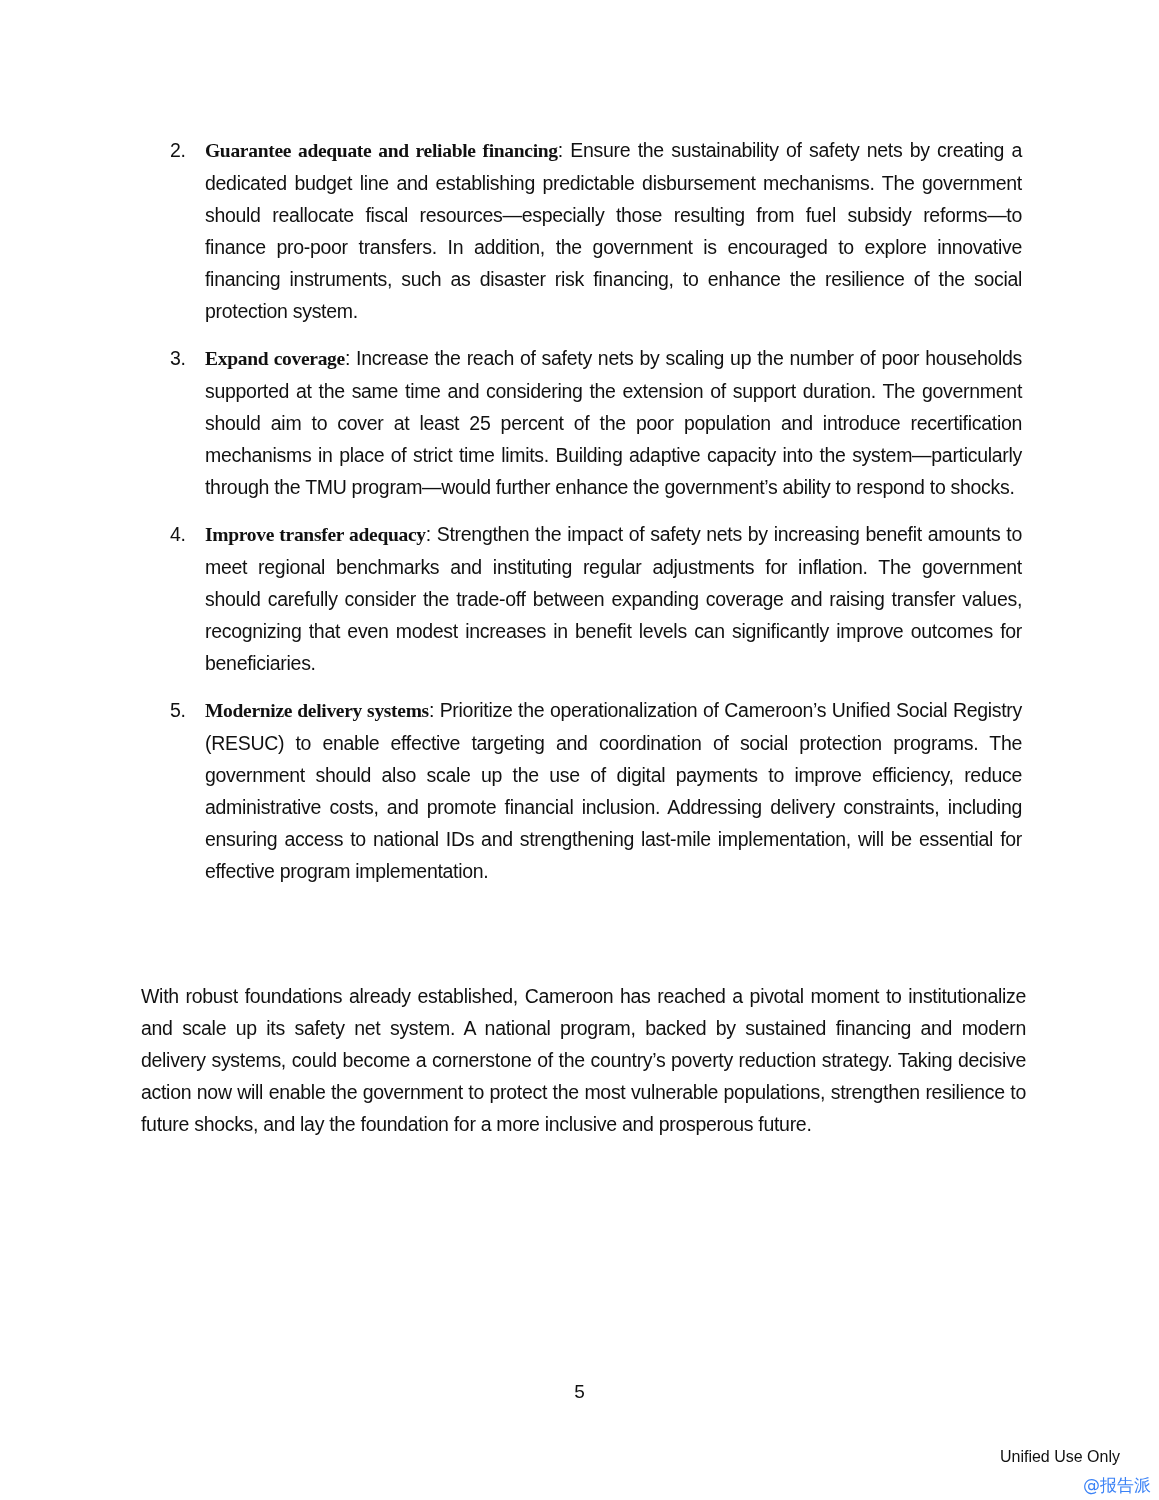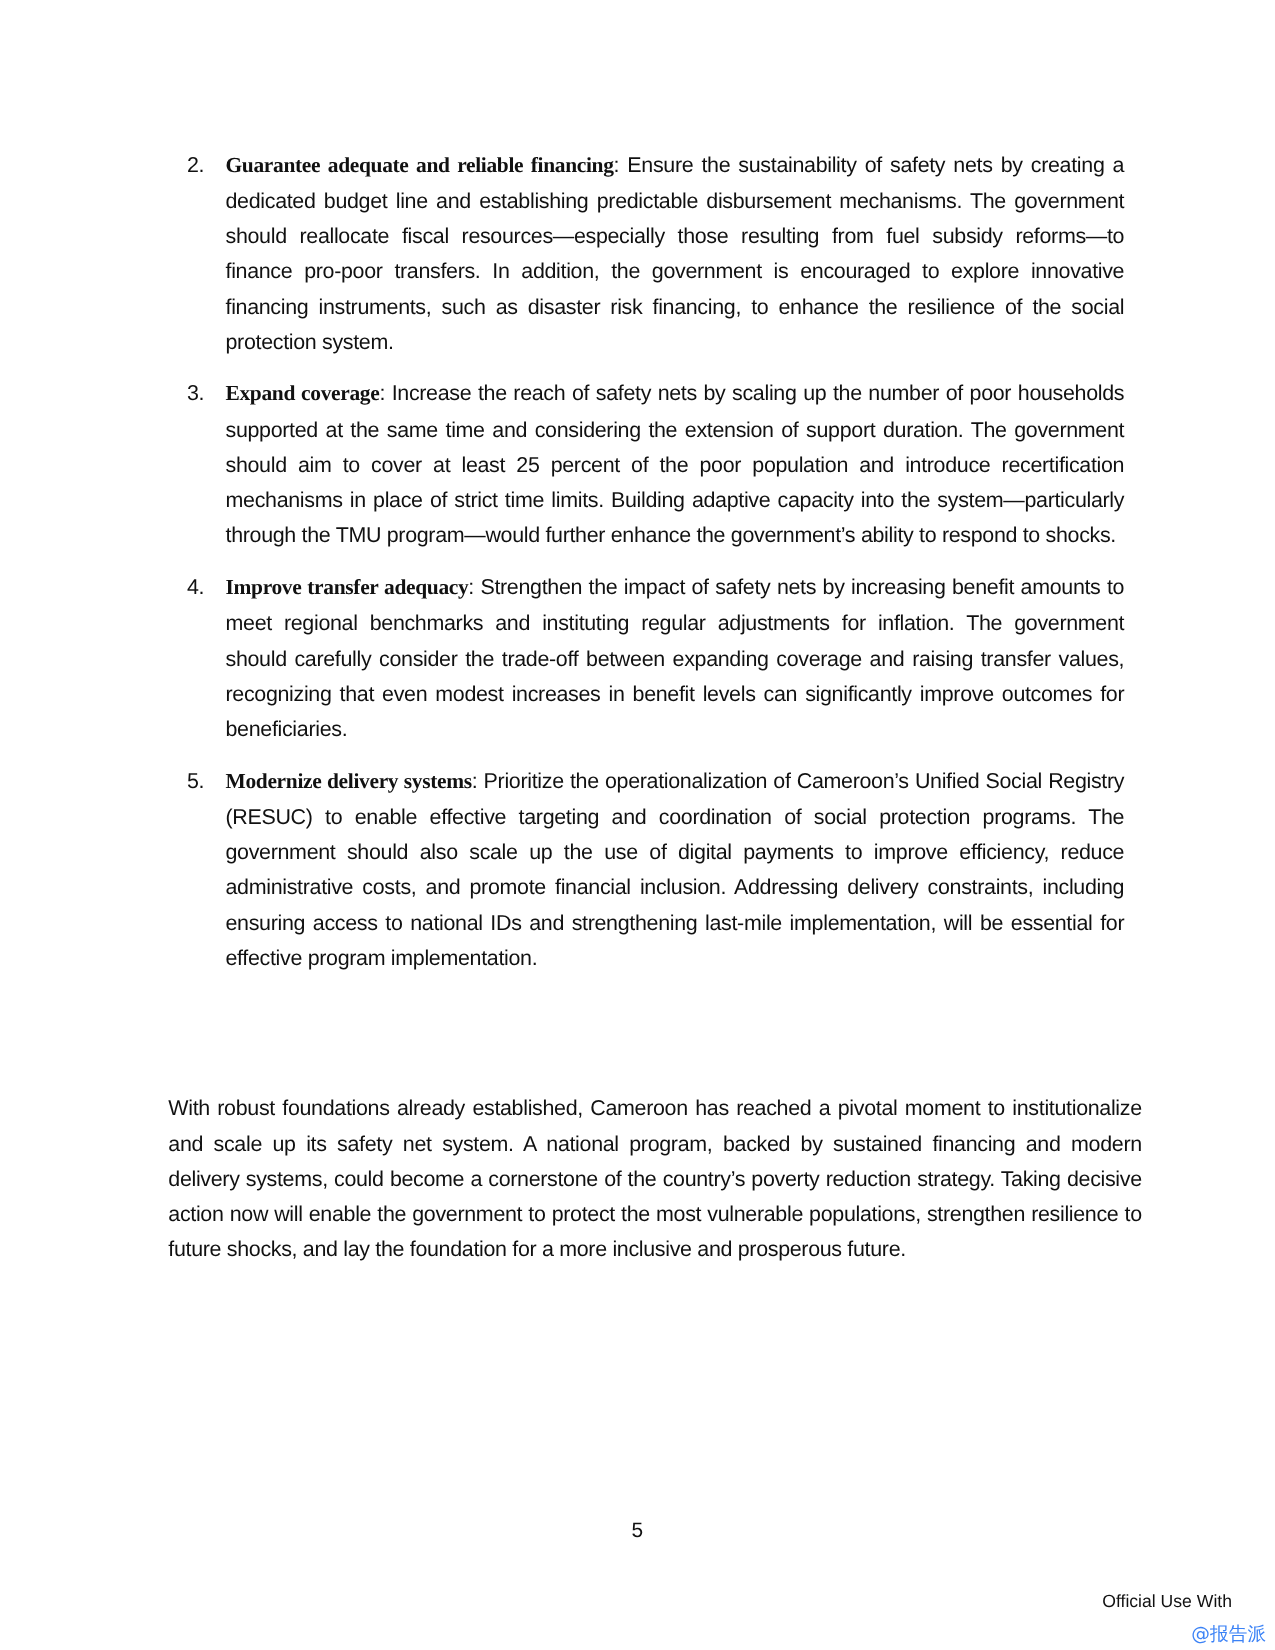--- a/index.html
+++ b/index.html
@@ -4,21 +4,21 @@
 <style>
   html, body { margin: 0; padding: 0; background: #ffffff; }
   body { width: 1159px; height: 1500px; position: relative; overflow: hidden;
          font-family: "Liberation Sans", sans-serif; color: #111; }
   .page { position: absolute; left: 0; top: 0; width: 1159px; height: 1500px; }
   .list { position: absolute; left: 160px; top: 134px; width: 862px; margin: 0; padding: 0; list-style: none; }
   .item { position: relative; padding-left: 45px; margin-bottom: 15px;
           font-size: 19.5px; line-height: 32px; text-align: justify; letter-spacing: -0.3px; }
   .item .num { position: absolute; left: 10px; top: 0; }
   .item b { font-weight: bold; font-family: Liberation Serif, serif; }
-  .closing { position: absolute; left: 137px; top: 976px; width: 885px; margin: 16px;
+  .closing { position: absolute; left: 137px; top: 976px; width: 885px; margin: 4px;
              font-size: 19.5px; line-height: 32px; text-align: justify; letter-spacing: -0.3px; }
   .page-num { position: absolute; left: 0; width: 1159px; top: 1381px; text-align: center; font-size: 19px; }
   .classification { position: absolute; right: 39px; top: 1448px; font-size: 16px; }
   .watermark { position: absolute; right: 8px; top: 1474px; font-size: 17px; color: #3b82f6; font-family: "DejaVu Sans", sans-serif; }
 </style>
 </head>
 <body>
 
 <div class="page">
   <ol class="list">
@@ -36,15 +36,15 @@
     </li>
     <li class="item">
       <span class="num">5.</span>
       <b>Modernize delivery systems</b><span>: Prioritize the operationalization of Cameroon’s Unified Social Registry (RESUC) to enable effective targeting and coordination of social protection programs. The government should also scale up the use of digital payments to improve efficiency, reduce administrative costs, and promote financial inclusion. Addressing delivery constraints, including ensuring access to national IDs and strengthening last-mile implementation, will be essential for effective program implementation.</span>
     </li>
   </ol>
 
   <p class="closing">With robust foundations already established, Cameroon has reached a pivotal moment to institutionalize and scale up its safety net system. A national program, backed by sustained financing and modern delivery systems, could become a cornerstone of the country’s poverty reduction strategy. Taking decisive action now will enable the government to protect the most vulnerable populations, strengthen resilience to future shocks, and lay the foundation for a more inclusive and prosperous future.</p>
 
   <div class="page-num">5</div>
-  <div class="classification">Official Use With</div>
+  <div class="classification">Unified Use Only</div>
   <div class="watermark">@报告派</div>
 </div>
 
 </body></html>

